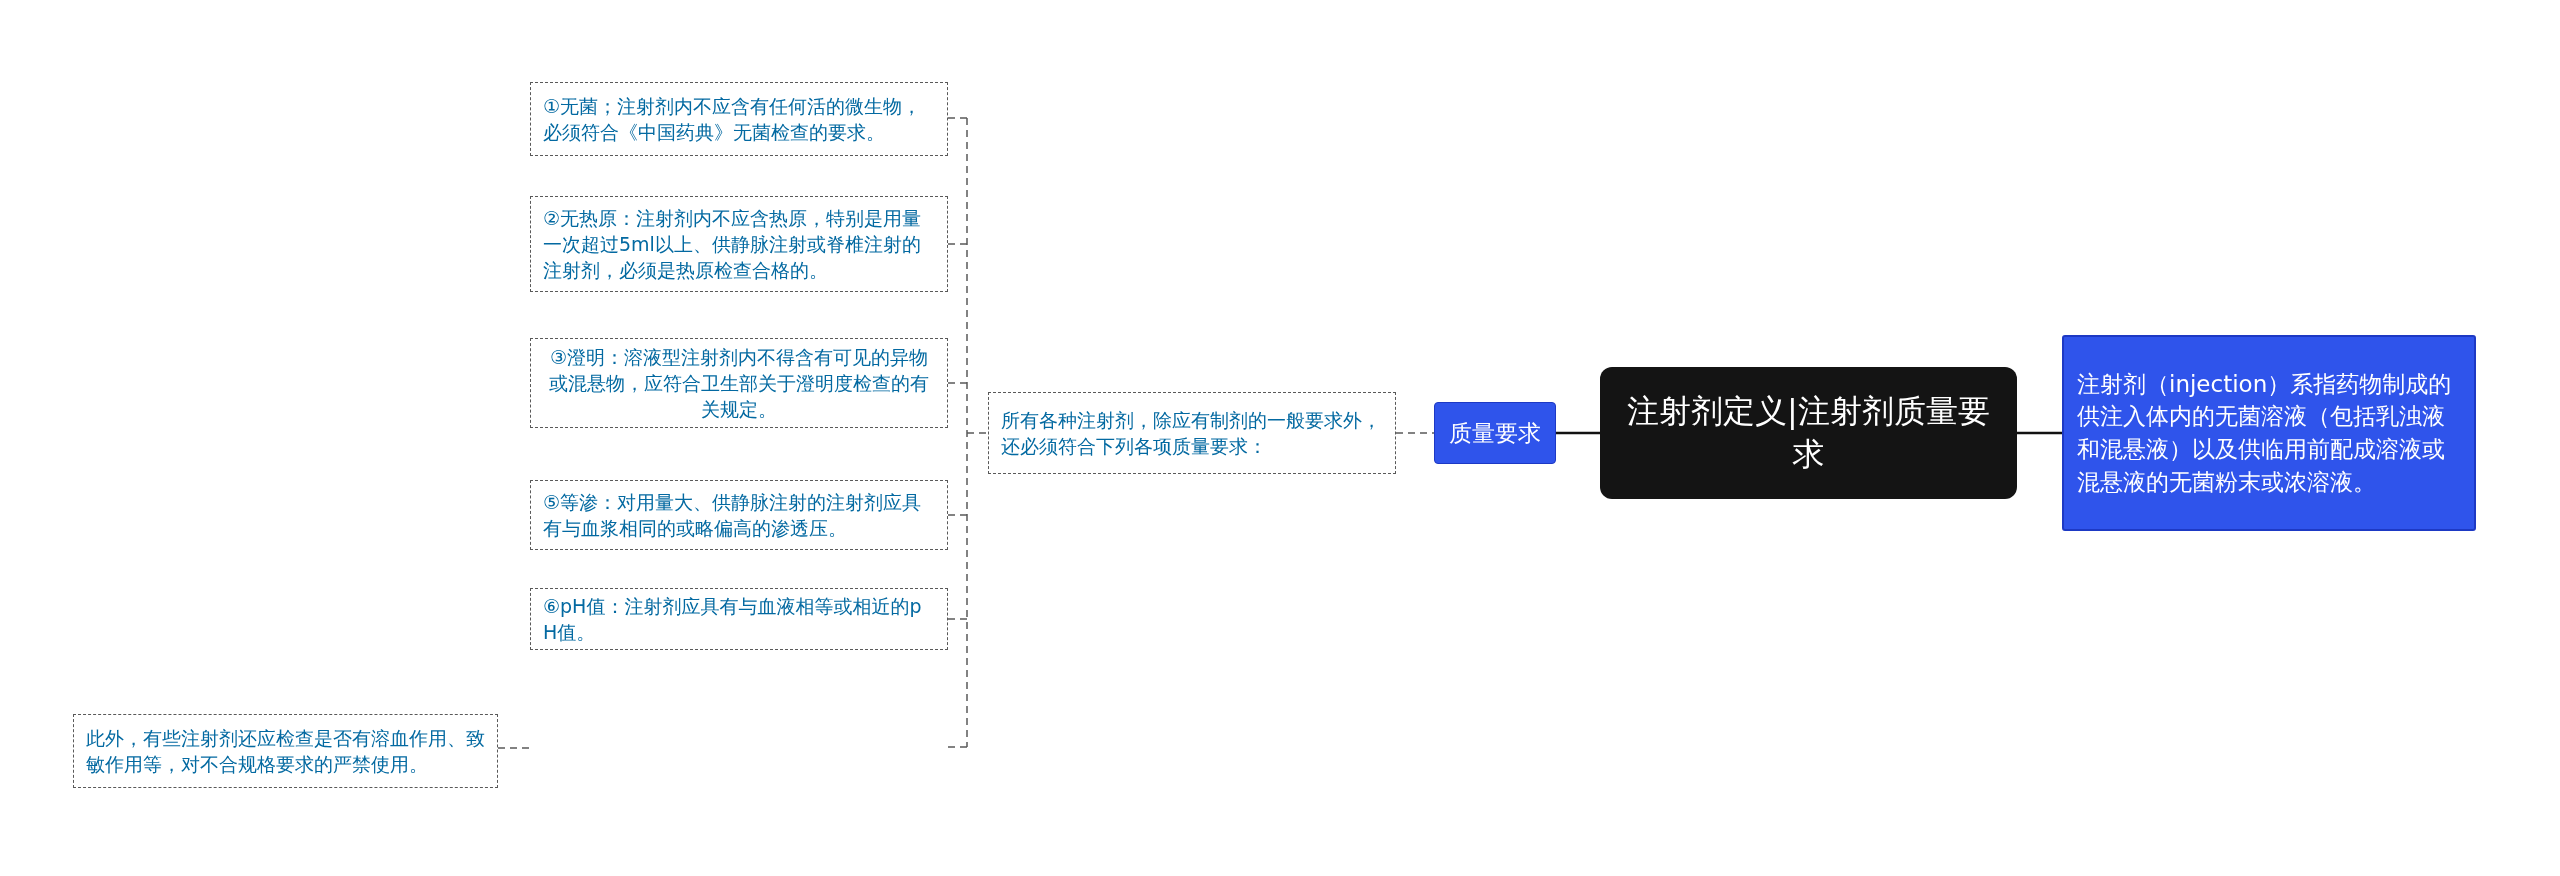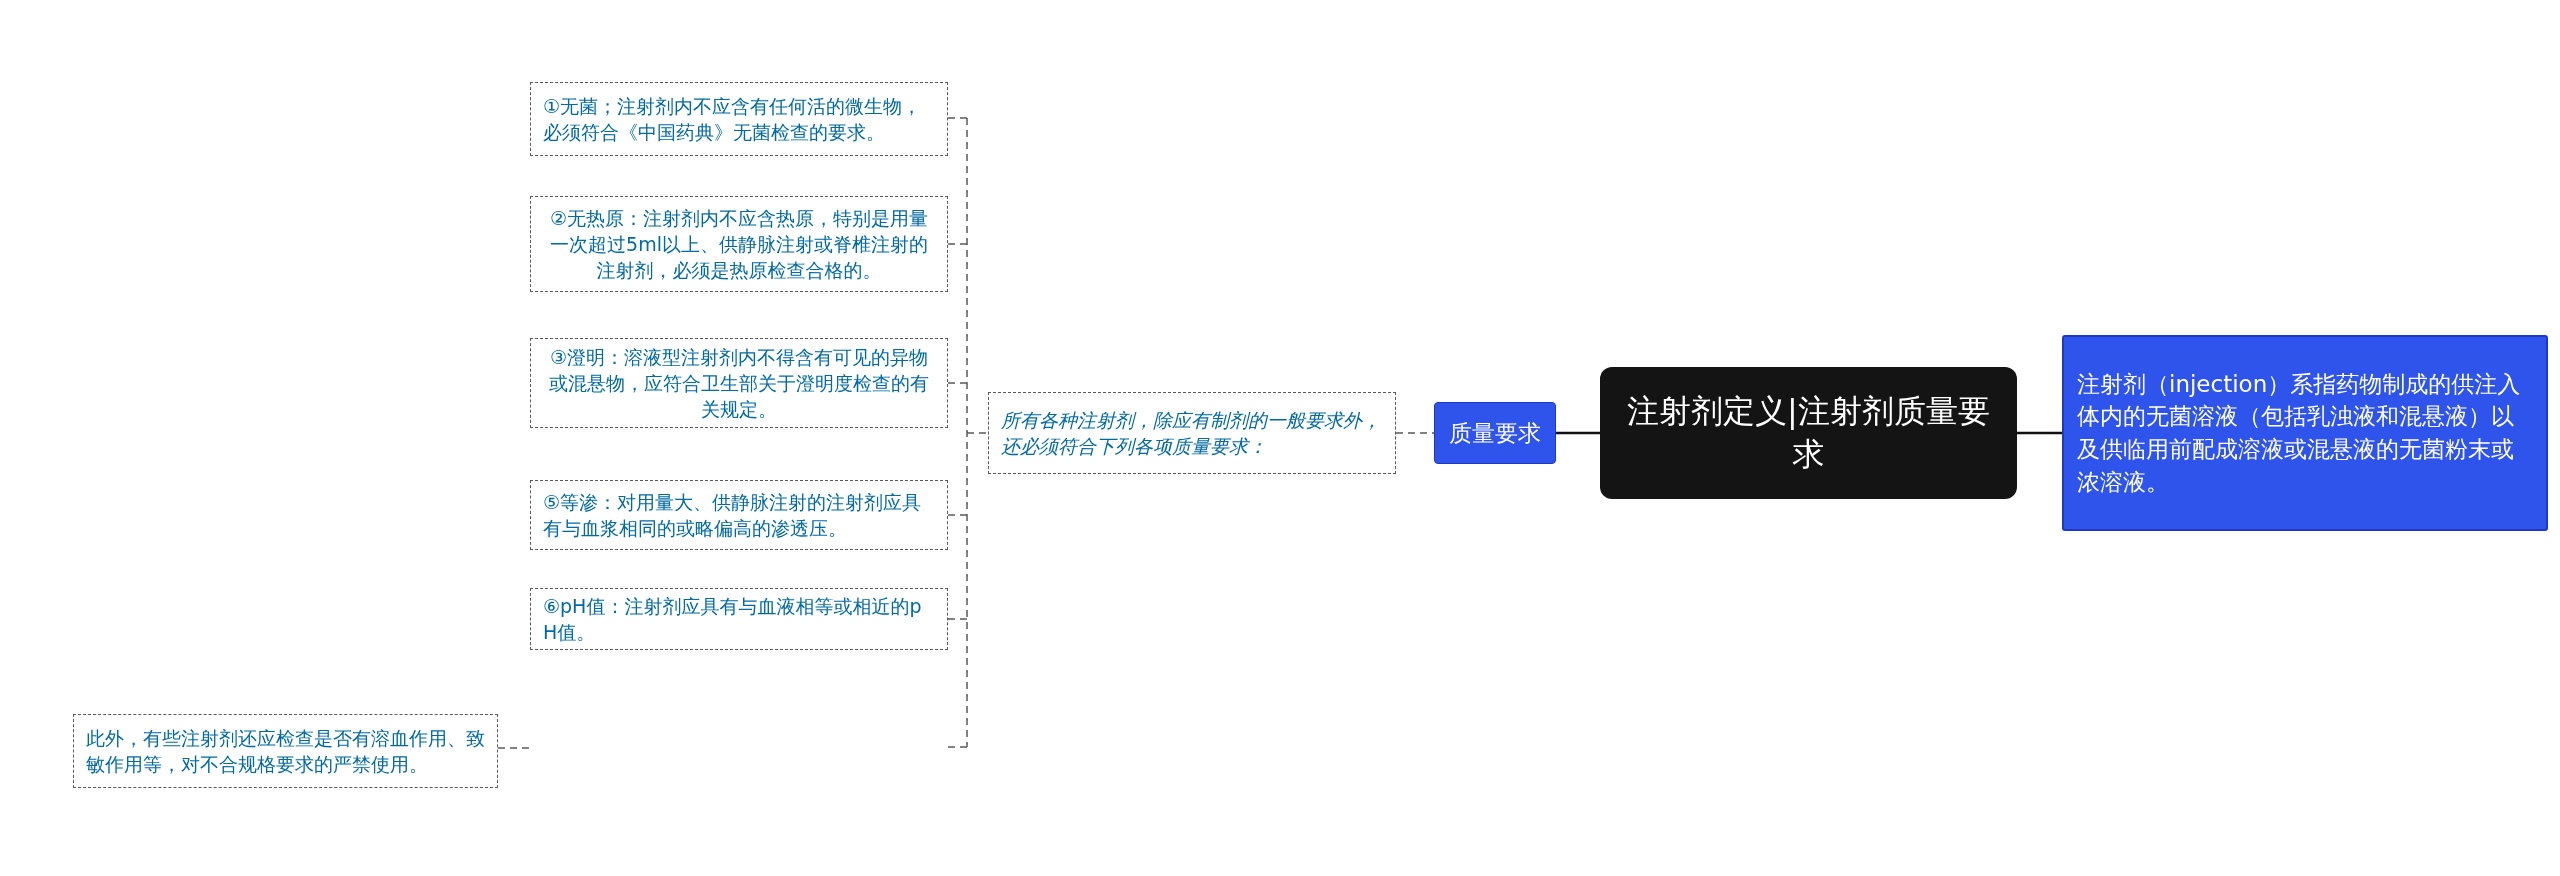--- a/index.html
+++ b/index.html
@@ -16,27 +16,27 @@
     border: 1.5px dashed #595959;
     background: #ffffff;
     color: #0369a1;
     font-size: 19px;
     line-height: 1.38;
     padding: 6px 12px;
     word-break: break-all;
     text-align: left;
   }
   .req1 { left: 530px;  top: 82px;  width: 418px; height: 74px; }
-  .req2 { left: 530px;  top: 196px; width: 418px; height: 96px; text-align: center; }
+  .req2 { left: 530px;  top: 196px; width: 418px; height: 96px; }
   .req3 { left: 530px;  top: 338px; width: 418px; height: 90px; text-align: center; }
   .req4 { left: 530px;  top: 480px; width: 418px; height: 70px; }
   .req5 { left: 530px;  top: 588px; width: 418px; height: 62px; }
   .req6 { left: 530px;  top: 702px; width: 418px; height: 90px; }
   .note { left: 73px;   top: 714px; width: 425px; height: 74px; }
-  .intro{ left: 988px;  top: 392px; width: 408px; height: 82px; font-style: italic; }
+  .intro{ left: 988px;  top: 392px; width: 408px; height: 82px; }
   .quality-label {
     left: 1434px; top: 402px; width: 122px; height: 62px;
     background: #2f54eb;
     border: 1px solid #1d39c4;
     border-radius: 4px;
     color: #ffffff;
     font-size: 23px;
     justify-content: center;
   }
   .title-node {
@@ -45,21 +45,21 @@
     border-radius: 12px;
     color: #ffffff;
     font-size: 32px;
     line-height: 1.35;
     justify-content: center;
     text-align: center;
     padding: 0 18px;
     word-break: break-all;
   }
   .definition-node {
-    left: 2062px; top: 335px; width: 486px; height: 196px;
+    left: 2062px; top: 335px; width: 414px; height: 196px;
     background: #2f54eb;
     border: 2px solid #1d39c4;
     border-radius: 3px;
     color: #ffffff;
     font-size: 23px;
     line-height: 1.42;
     padding: 8px 13px;
     word-break: break-all;
     text-align: left;
   }

